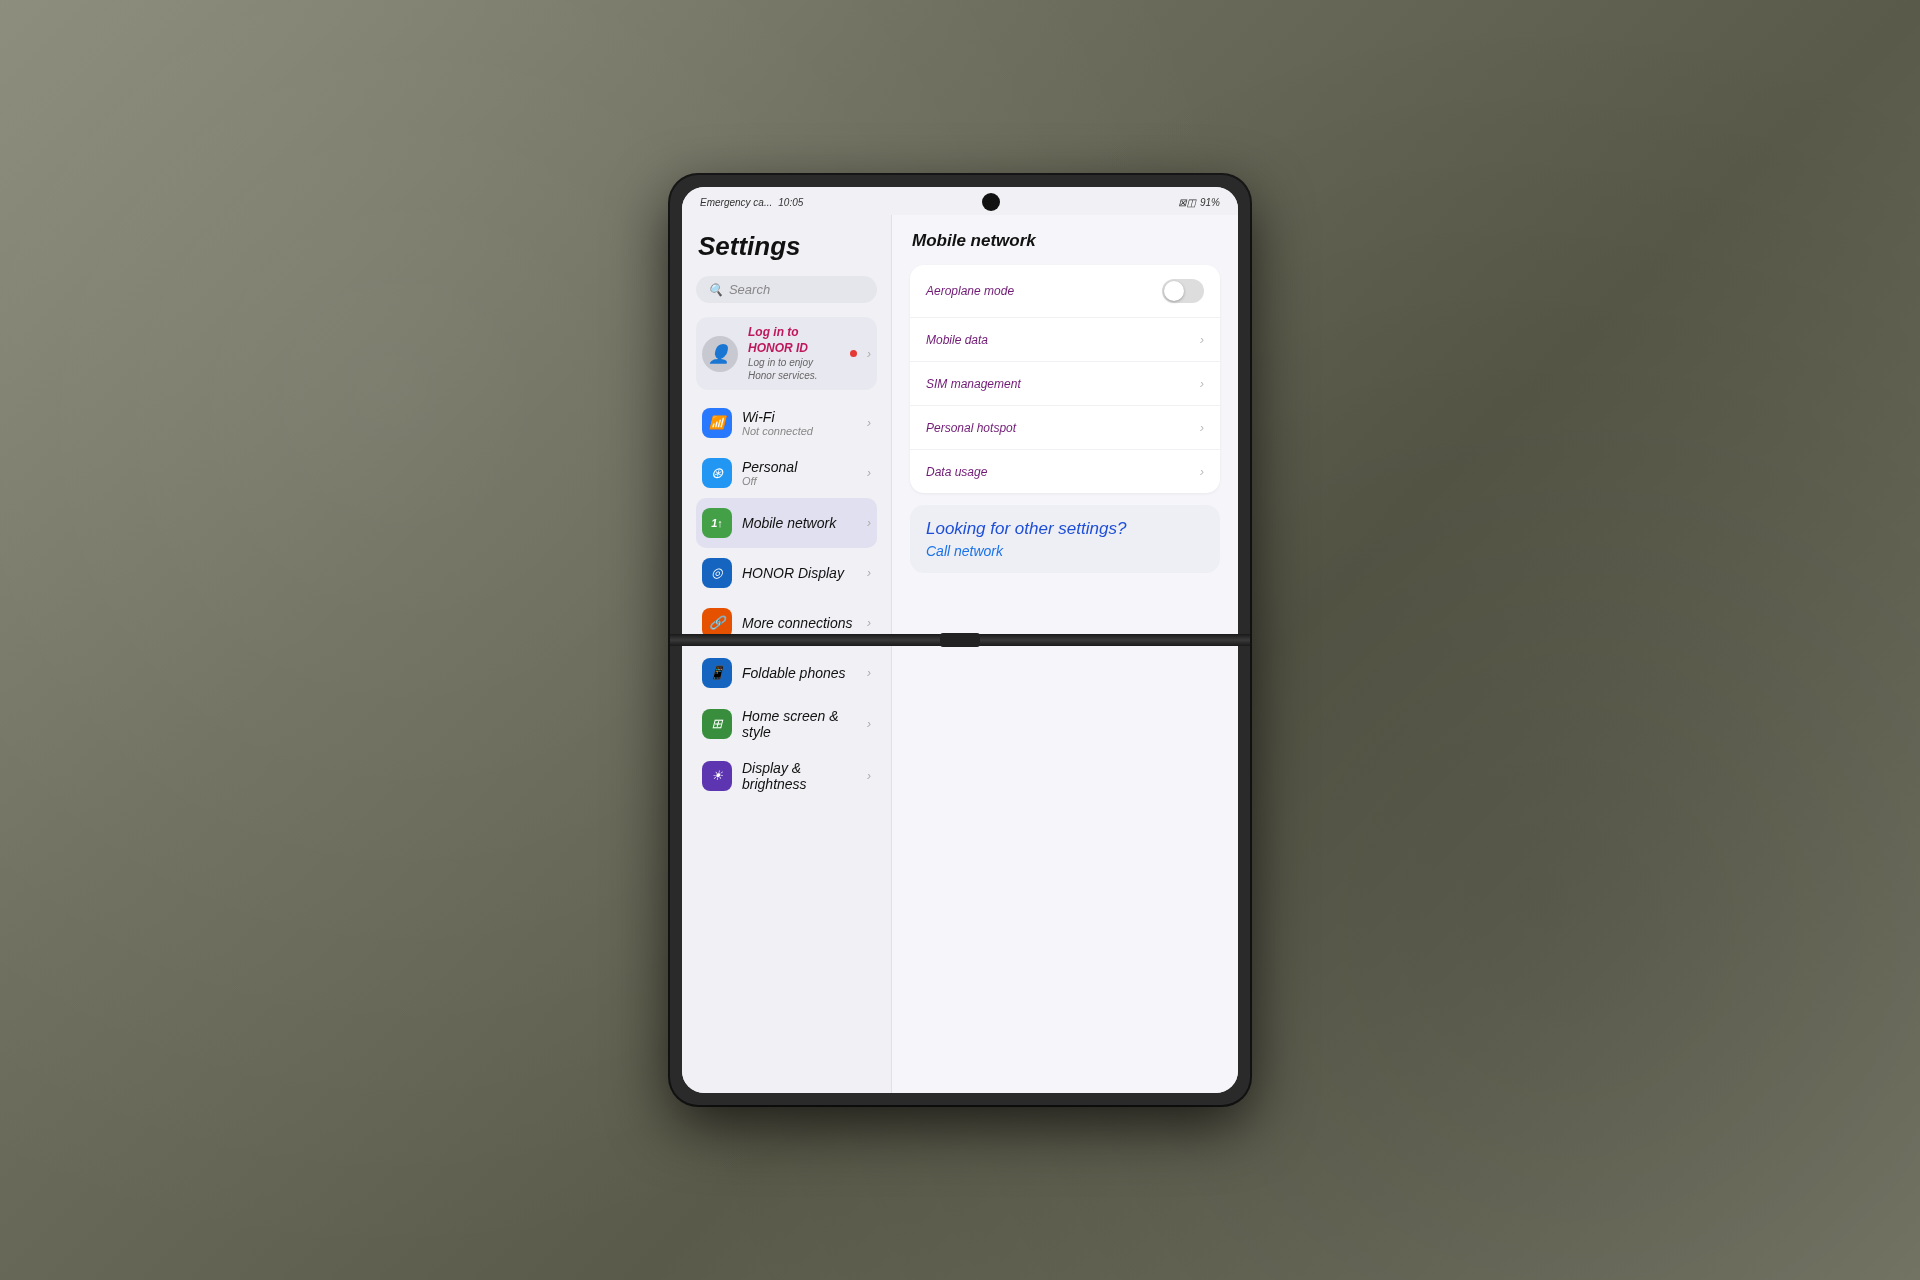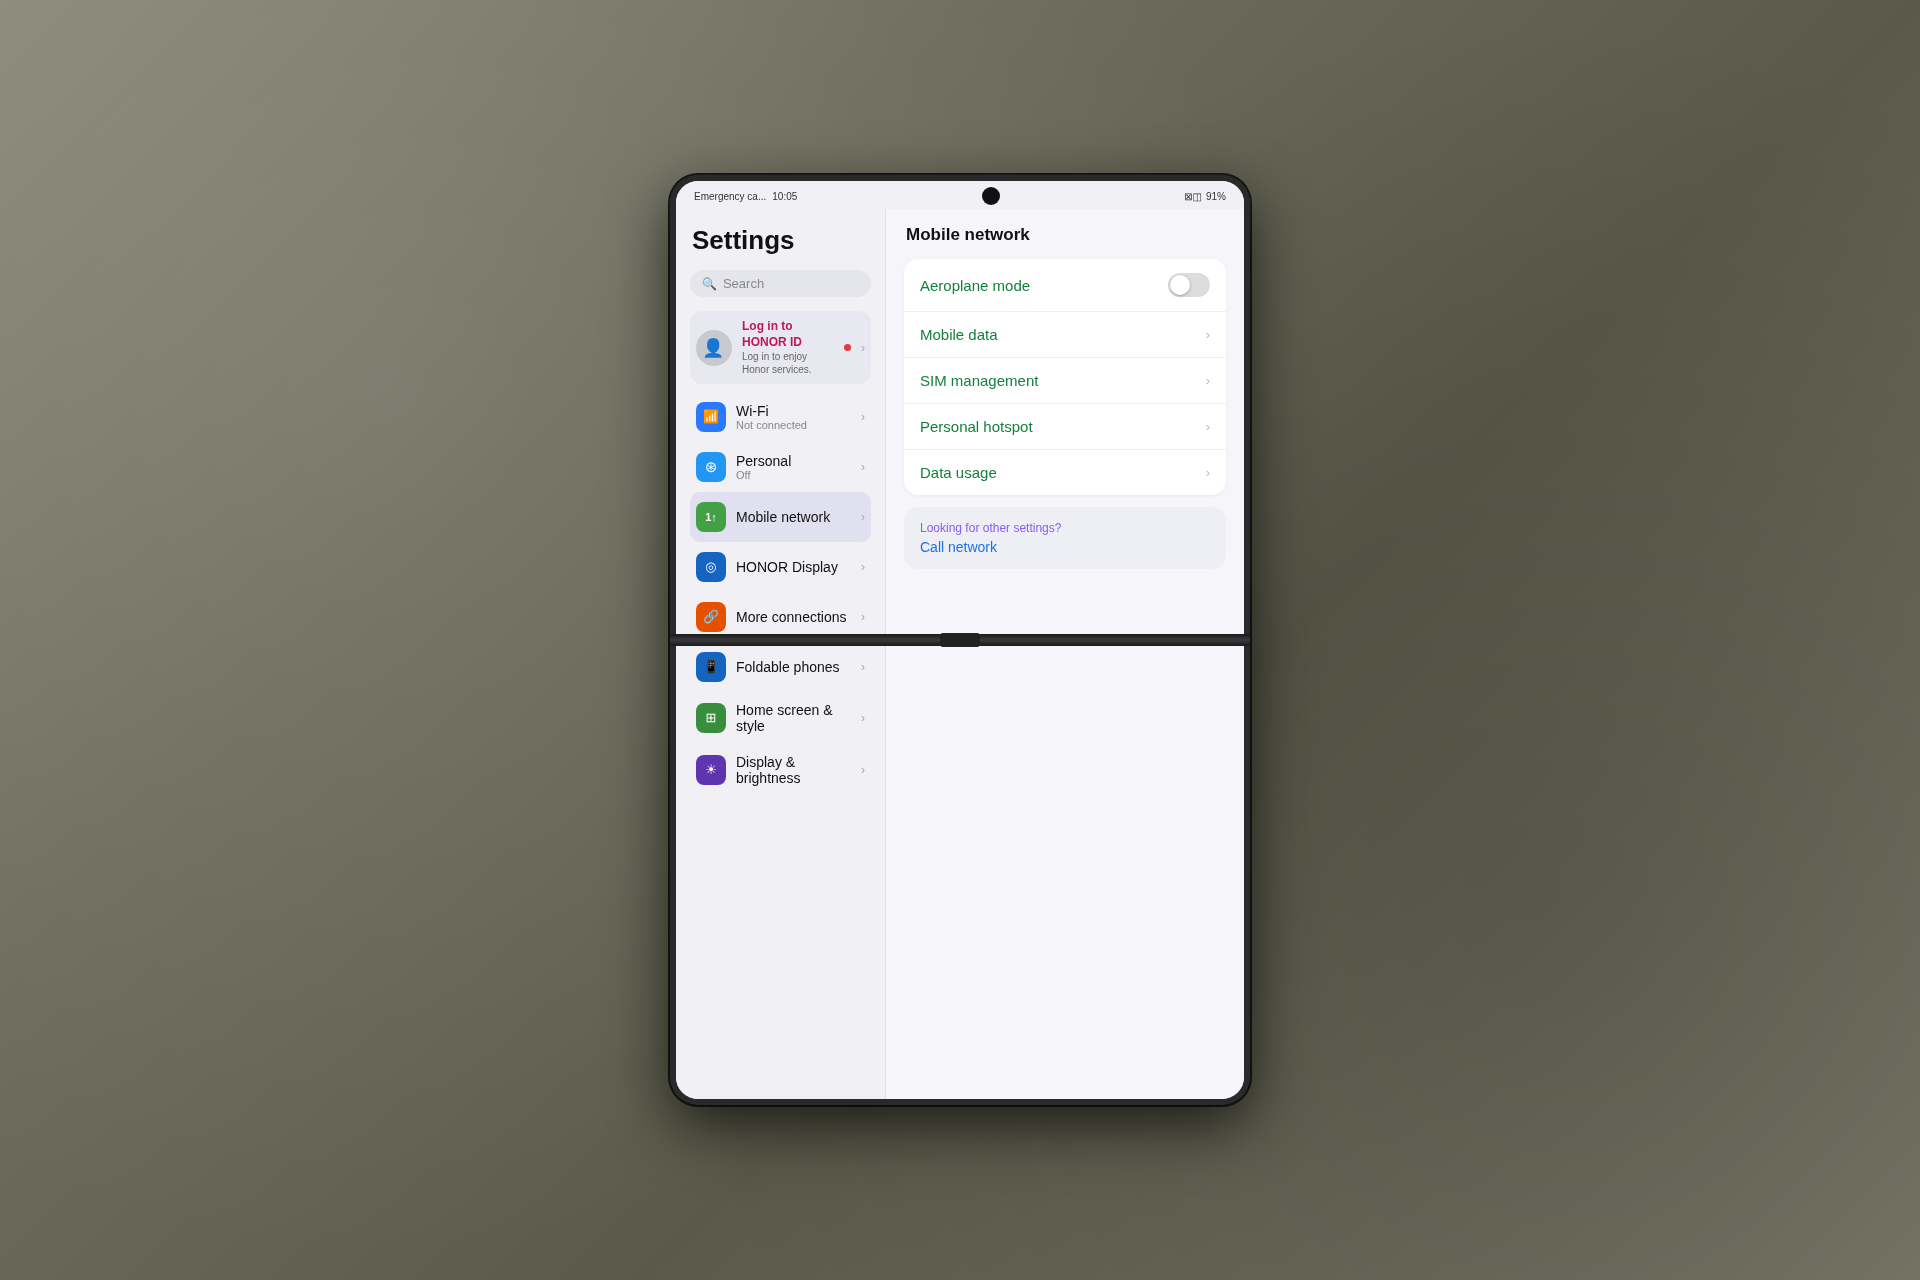--- a/index.html
+++ b/index.html
@@ -55,25 +55,26 @@
       transform: translate(-50%, -50%);
       width: 40px;
       height: 14px;
       background: #222;
       border-radius: 3px;
     }
 
     .screen {
       flex: 1;
       background: #f0f0f5;
-      margin: 6px;
+      margin: 12px;
       border-radius: 22px;
       overflow: hidden;
       display: flex;
       flex-direction: column;
+      font-style: italic;
     }
 
     
     .status-bar {
       display: flex;
       justify-content: space-between;
       align-items: center;
       padding: 6px 18px 4px;
       background: #f0f0f5;
       font-size: 11px;
@@ -282,22 +283,22 @@
       border-bottom: 1px solid #f0f0f5;
       cursor: pointer;
     }
 
     .card-row:last-child {
       border-bottom: none;
     }
 
     .row-label {
       flex: 1;
-      font-size: 15px;
-      color: #15803d;
+      font-size: 12px;
+      color: #701a75;
     }
 
     .row-chevron {
       color: #bbb;
       font-size: 13px;
     }
 
     
     .toggle {
       width: 42px;
@@ -323,22 +324,22 @@
       transition: left 0.2s;
     }
 
     .other-settings-card {
       background: #eeeef5;
       border-radius: 14px;
       padding: 14px 16px;
     }
 
     .other-settings-title {
-      font-size: 12px;
-      color: #8b5cf6;
+      font-size: 17px;
+      color: #1d4ed8;
       margin-bottom: 4px;
     }
 
     .call-settings-link {
       font-size: 14px;
       color: #1a73e8;
       cursor: pointer;
     }
   </style>
 </head>

